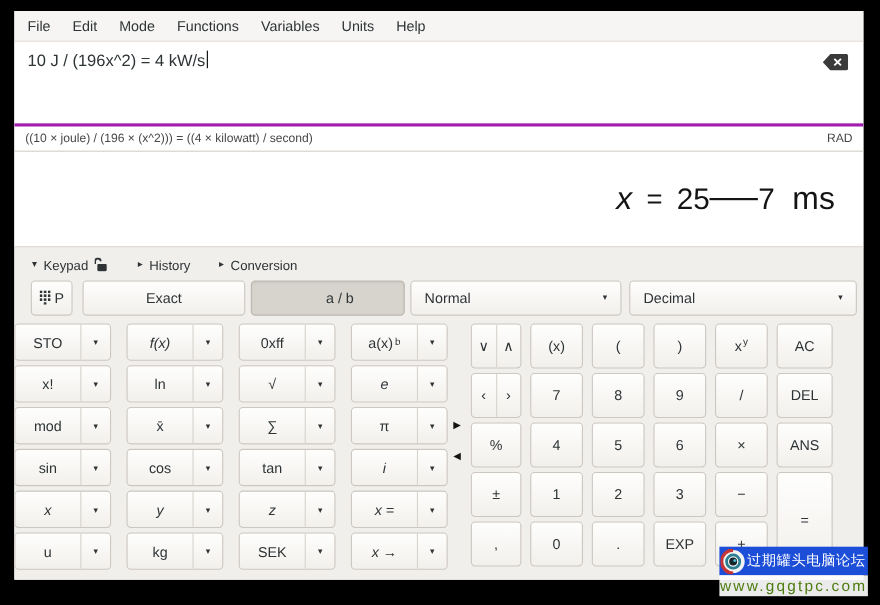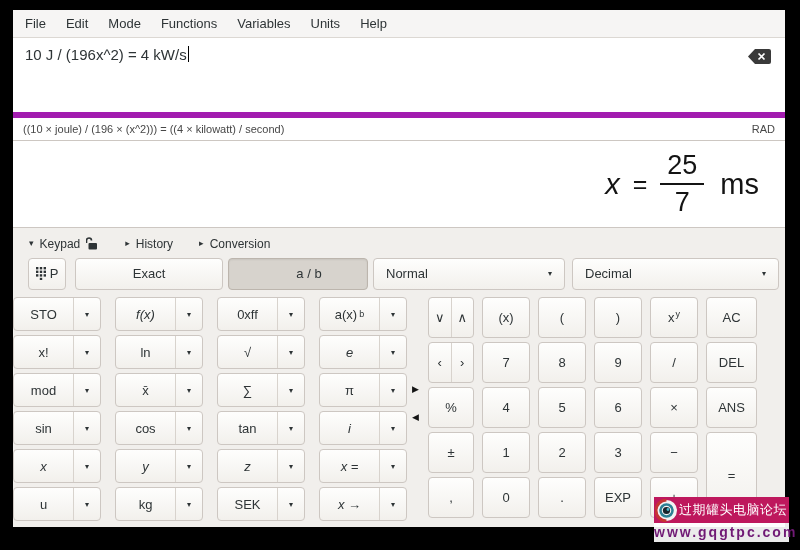--- a/index.html
+++ b/index.html
@@ -10,29 +10,29 @@
   
   .menubar{height:27px;background:#f6f5f4;border-bottom:1px solid #dcd8d3;display:flex;
            align-items:center;padding:0 12px;gap:20px;font-size:13px;}
   .menu-item{cursor:default;}
   
   .input-area{position:relative;height:74px;background:#fff;}
   .input-text{position:absolute;left:12px;top:8px;font-size:15px;white-space:pre;}
   .caret{display:inline-block;width:1px;height:16px;background:#000;vertical-align:-2px;margin-left:1px;}
   .backspace{position:absolute;right:14px;top:11px;width:23px;height:15px;}
   
-  .status-bar{height:22px;border-top:6px solid #a21caf;border-bottom:1px solid #cdc7c2;
+  .status-bar{height:22px;border-top:3px solid #a21caf;border-bottom:1px solid #cdc7c2;
               display:flex;justify-content:space-between;align-items:center;padding:0 10px;
               font-size:11px;color:#474747;background:#fff;}
   
   .result-area{height:86px;border-bottom:1px solid #cdc7c2;display:flex;justify-content:flex-end;
                align-items:center;padding-right:26px;color:#141414;background:#fff;}
   .result-x{font-size:29px;font-style:italic;}
   .result-eq{font-size:25px;margin:0 13px;}
-  .fraction{display:flex;flex-direction:column;align-items:center;line-height:1;}
+  .fraction{display:flex;align-items:center;line-height:1;}
   .frac-num,.frac-den{font-size:27px;}
   .frac-bar{width:44px;height:2px;background:#141414;margin:4px 0;}
   .result-unit{font-size:29px;margin-left:16px;}
   
   .keypad-panel{height:304px;background:#f1efec;padding-top:5px;box-sizing:border-box;}
   .tabs-row{display:flex;align-items:center;gap:26px;padding-left:16px;height:21px;font-size:12px;}
   .tab{display:flex;align-items:center;gap:6px;cursor:default;}
   .tab-arrow{font-size:9px;line-height:1;}
   .controls-row{display:flex;align-items:center;padding-left:15px;margin-top:3px;height:33px;}
   .btn{background:linear-gradient(#fefefd,#f2f0ec);border:1px solid #cdc7c2;border-radius:4px;
@@ -58,24 +58,24 @@
   .expanders{width:21px;position:relative;}
   .exp-arrow{position:absolute;left:5px;font-size:9px;color:#141414;line-height:1;}
   .exp-right{top:88px;} .exp-left{top:116px;}
   .right-pad{display:grid;grid-template-columns:46px 48px 48px 48px 48px 51px;
              grid-auto-rows:41px;gap:4px 8px;font-size:14px;}
   .tall{grid-row:span 2;}
   .nav-half{flex:1;display:flex;align-items:center;justify-content:center;font-size:13px;}
   .nav-half:first-child{border-right:1px solid #d8d3cd;}
   
   .watermark{position:absolute;left:654px;top:497px;width:135px;z-index:50;}
-  .wm-blue{height:26px;background:#be185d;display:flex;align-items:center;padding-left:1px;gap:1px;}
+  .wm-blue{height:26px;background:#1d4ed8;display:flex;align-items:center;padding-left:1px;gap:1px;}
   .wm-text{color:#fff;font-size:13px;white-space:nowrap;letter-spacing:.5px;}
-  .wm-url{background:rgba(255,255,255,.92);color:#701a75;font-size:14px;text-align:center;
-          height:19px;line-height:19px;letter-spacing:2px;font-weight:bold;}
+  .wm-url{background:rgba(255,255,255,.92);color:#4d7c0f;font-size:14px;text-align:center;
+          height:19px;line-height:19px;letter-spacing:2px;}
   .kp-icon{display:inline-block;}
 </style>
 </head>
 <body>
 
 <div class="window">
 
   <div class="menubar" id="menubar">
       <span class="menu-item">File</span>
       <span class="menu-item">Edit</span>

